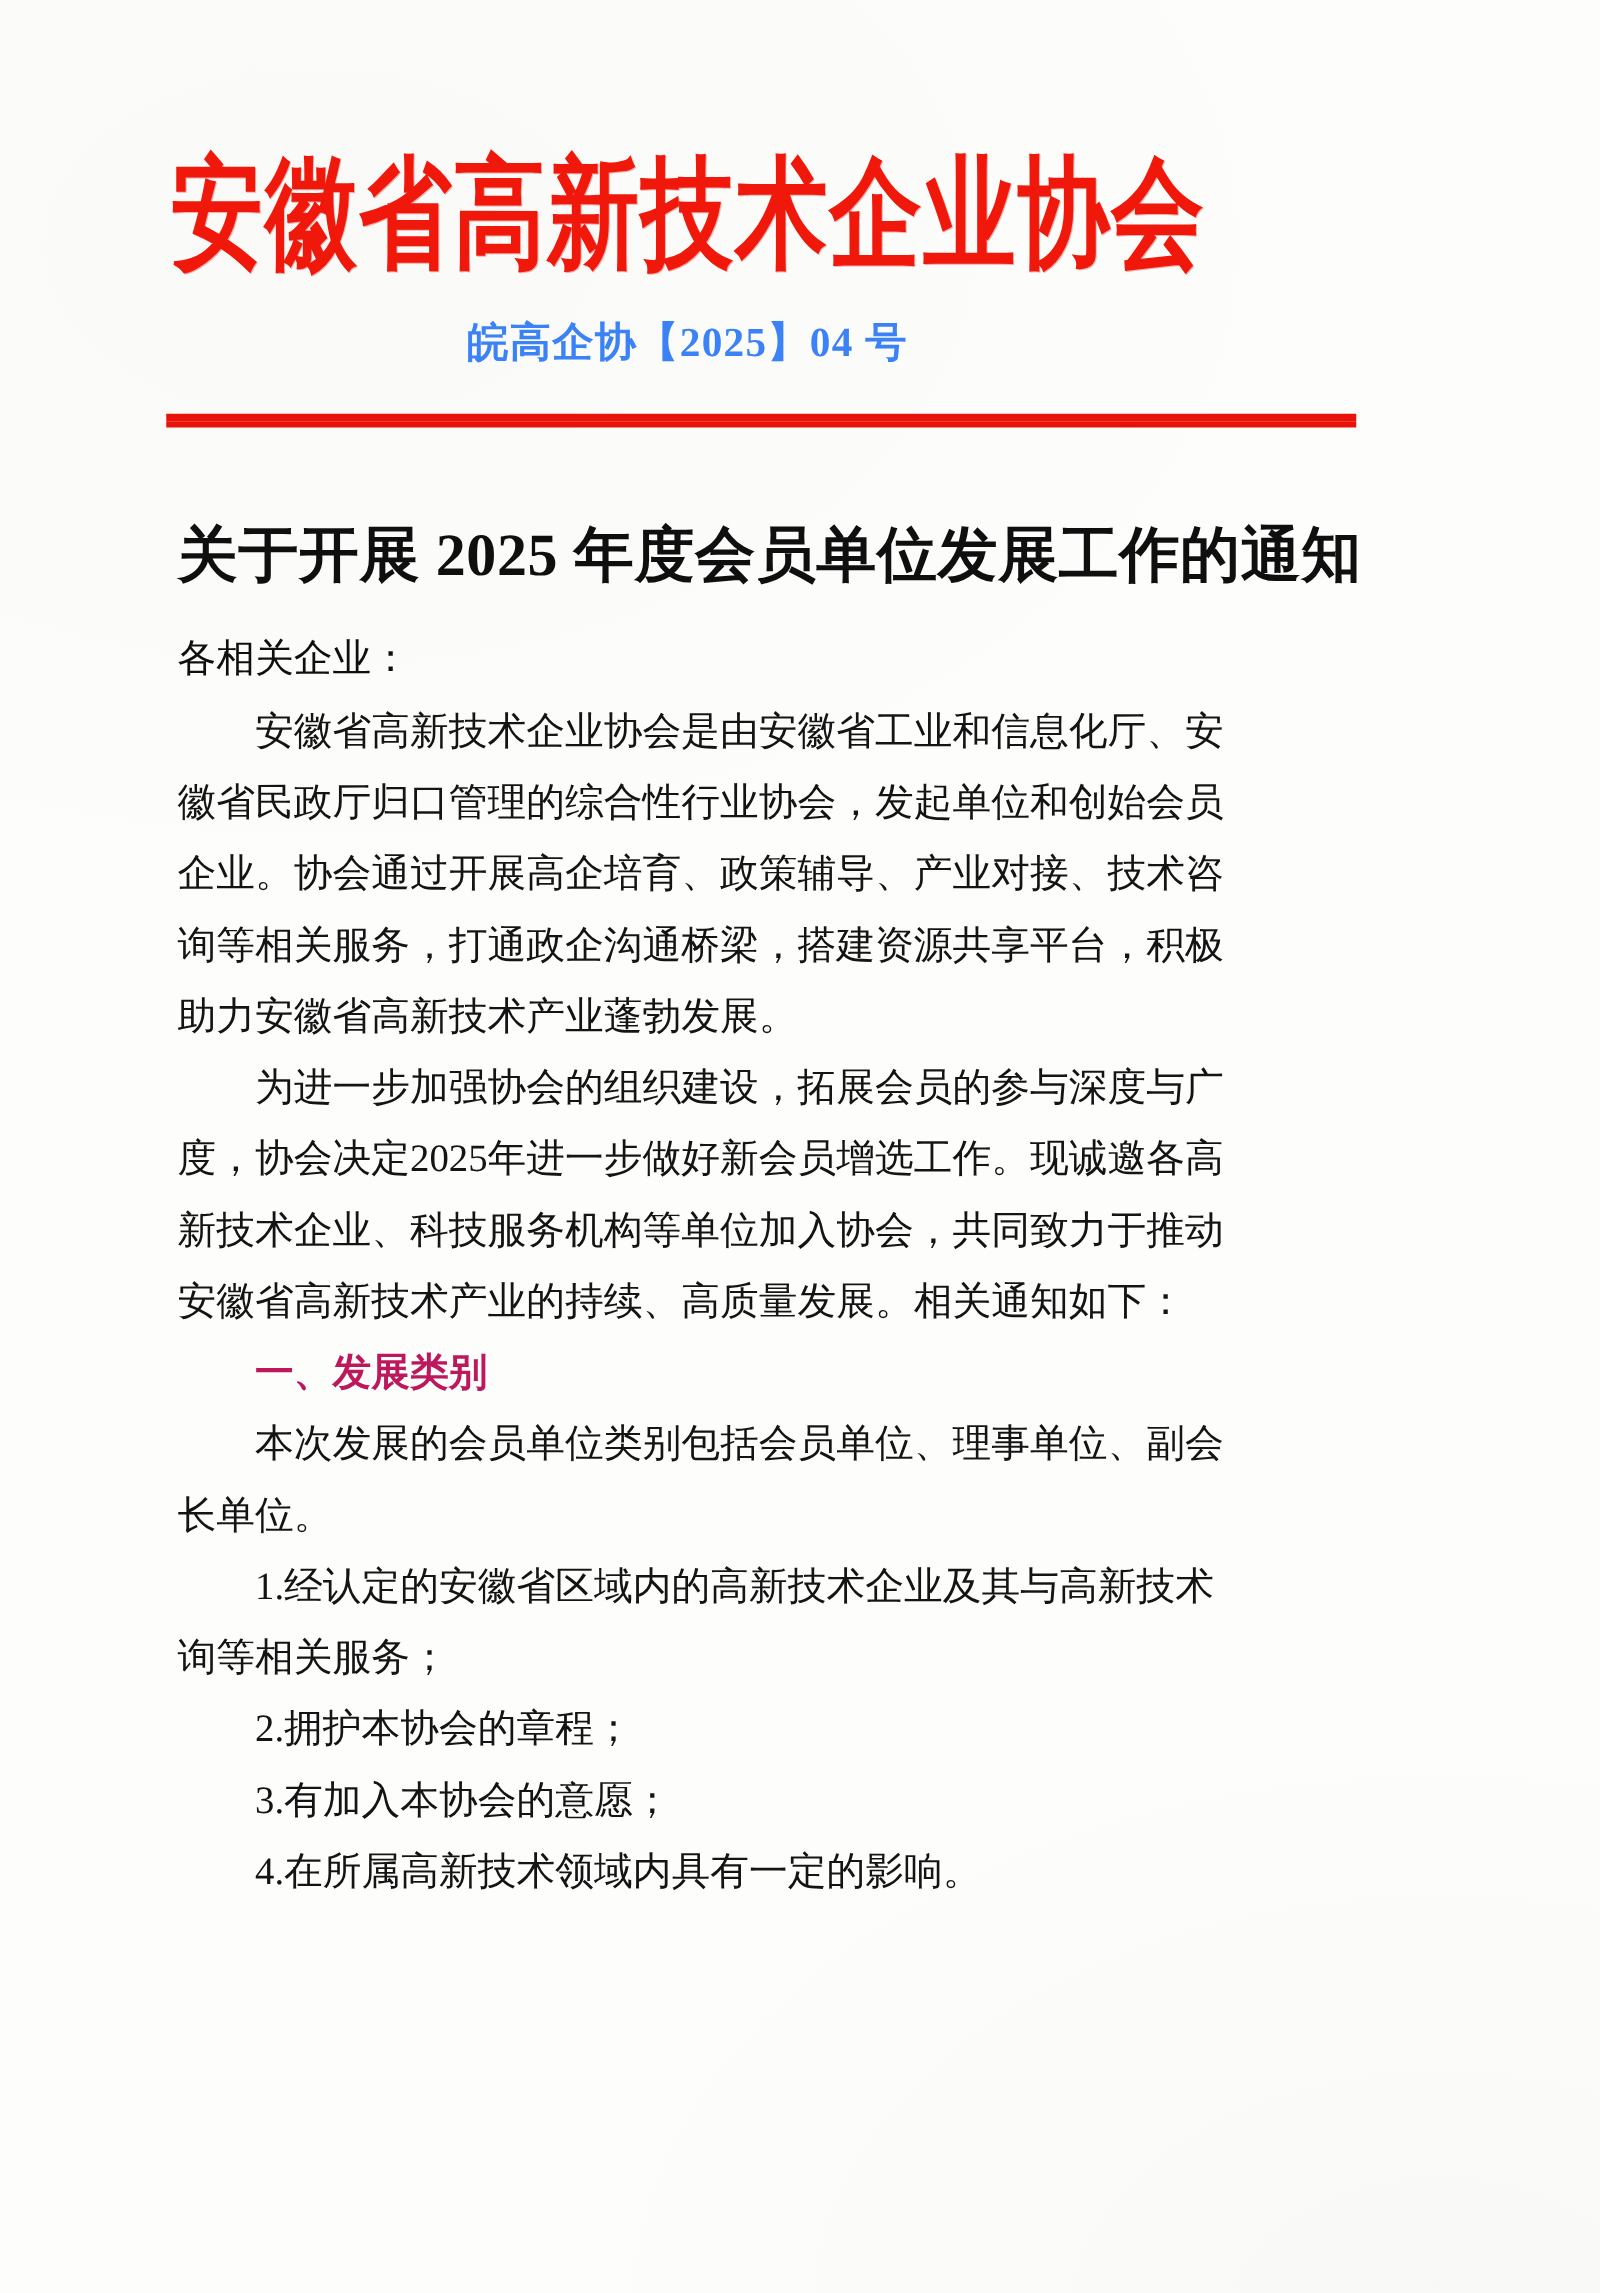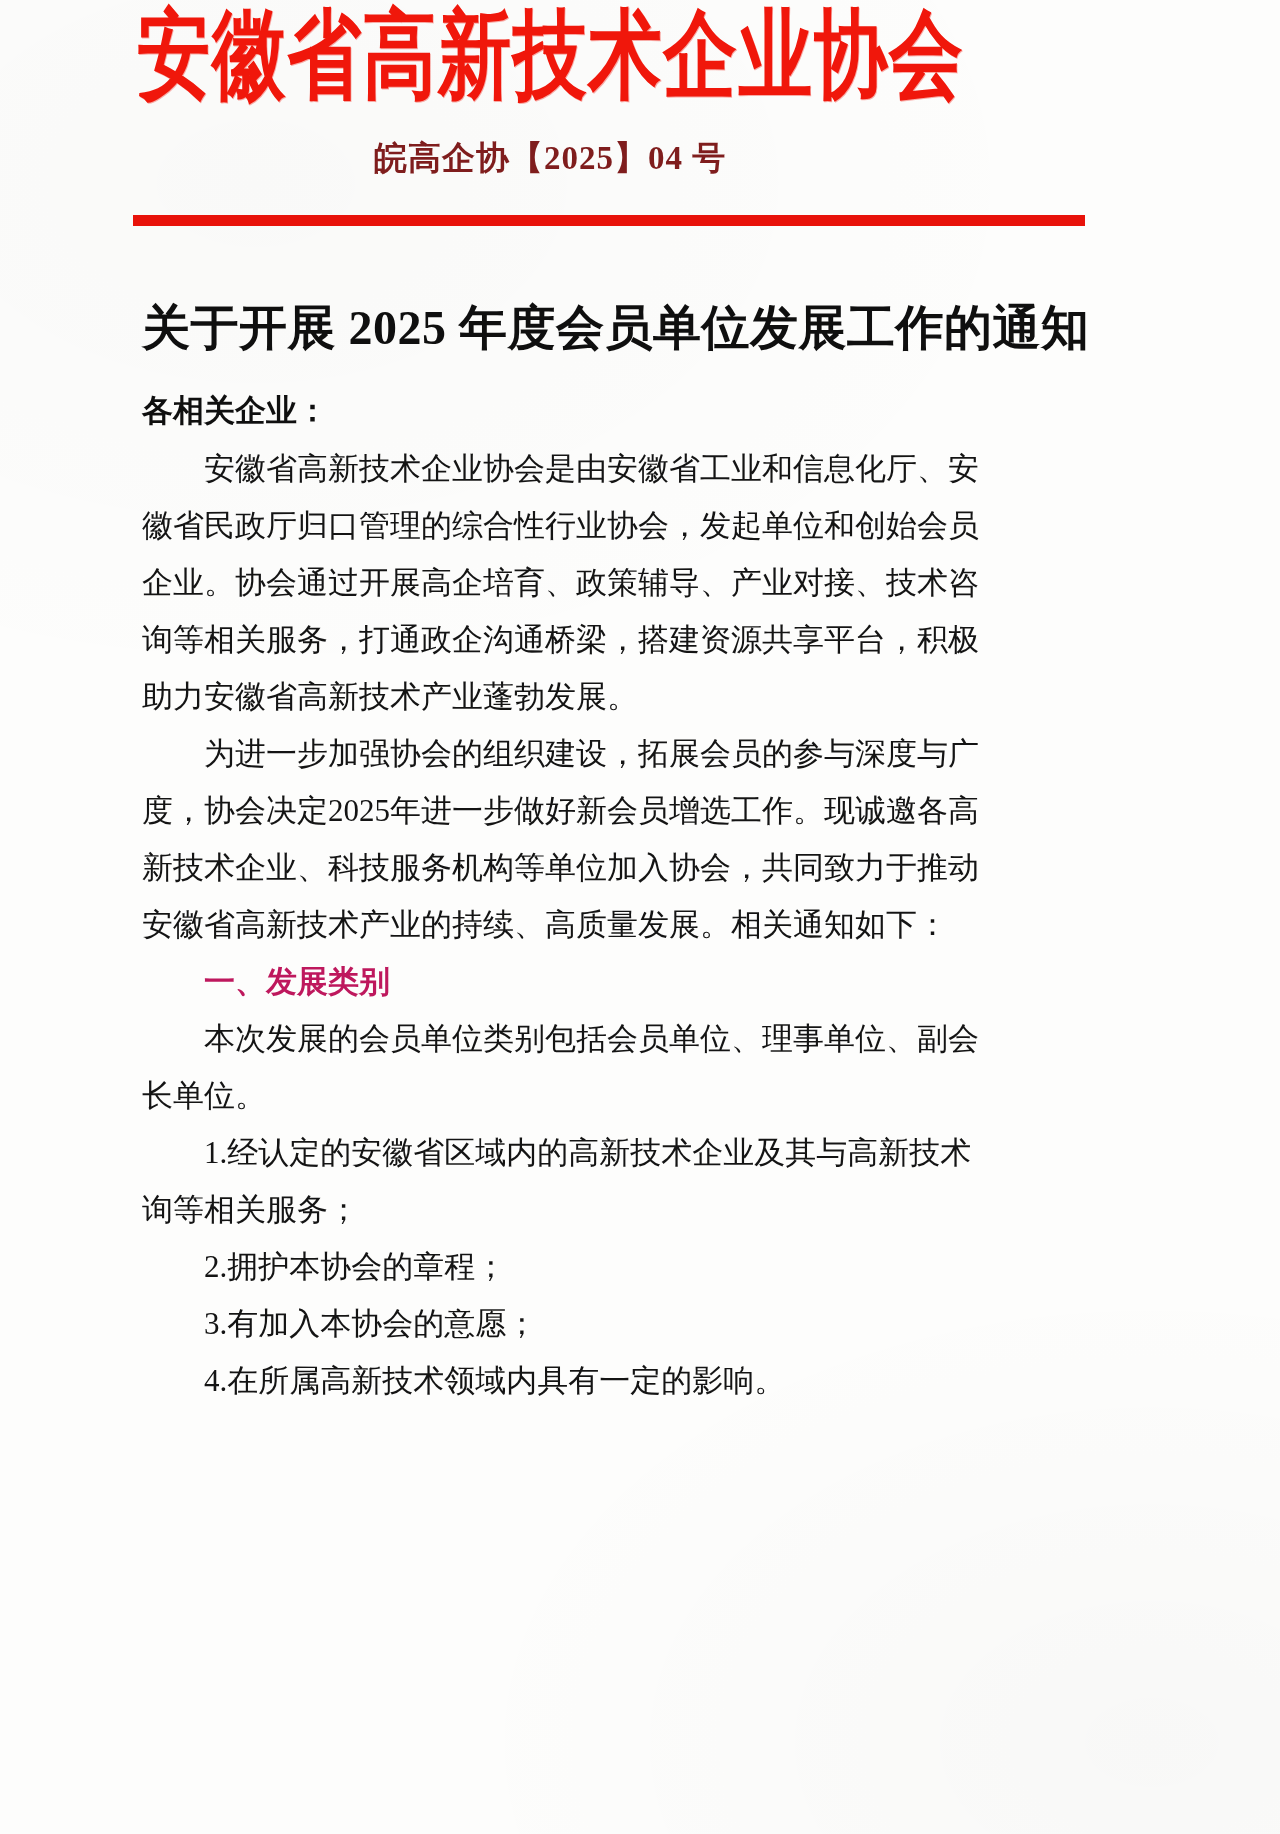--- a/index.html
+++ b/index.html
@@ -15,20 +15,21 @@
       radial-gradient(1200px 800px at 90% 95%, rgba(0,0,0,0.02), transparent 60%),
       #fdfdfc;
     overflow: hidden;
   }
   .page {
     position: relative;
     width: 1280px;
     min-height: 1834px;
   }
   .header-title {
+    margin-top: 116px;
     width: 1100px;
     margin-left: 0;
     text-align: center;
     white-space: nowrap;
   }
   .header-title .squeeze {
     display: inline-block;
     transform: scaleX(0.76);
     transform-origin: 50% 50%;
     font-size: 97px;
@@ -37,21 +38,21 @@
     color: #f0170b;
     text-shadow: 1px 1px 0 rgba(240,23,11,0.35);
     letter-spacing: 2px;
   }
   .doc-number {
     margin-top: 24px;
     width: 1100px;
     text-align: center;
     font-size: 33px;
     font-weight: bold;
-    color: #7f1d1d;
+    color: #3b82f6;
     letter-spacing: 1px;
   }
   .red-rule {
     margin-top: 34px;
     margin-left: 133px;
     width: 952px;
     height: 3px;
     border-top: 6px solid #e8120a;
     border-bottom: 5px solid #e8120a;
     background: #fff;
@@ -65,21 +66,21 @@
     font-weight: bold;
     white-space: nowrap;
     letter-spacing: 0.5px;
     color: #0f0f0f;
   }
   .salutation {
     margin-top: 30px;
     margin-left: 142px;
     width: 813px;
     font-size: 31px;
-    font-weight: bold;
+    font-weight: normal;
     color: #0f0f0f;
   }
   .body-text {
     margin-top: 8px;
     margin-left: 142px;
     width: 880px;
     font-size: 31px;
     line-height: 57px;
     color: #141414;
   }

